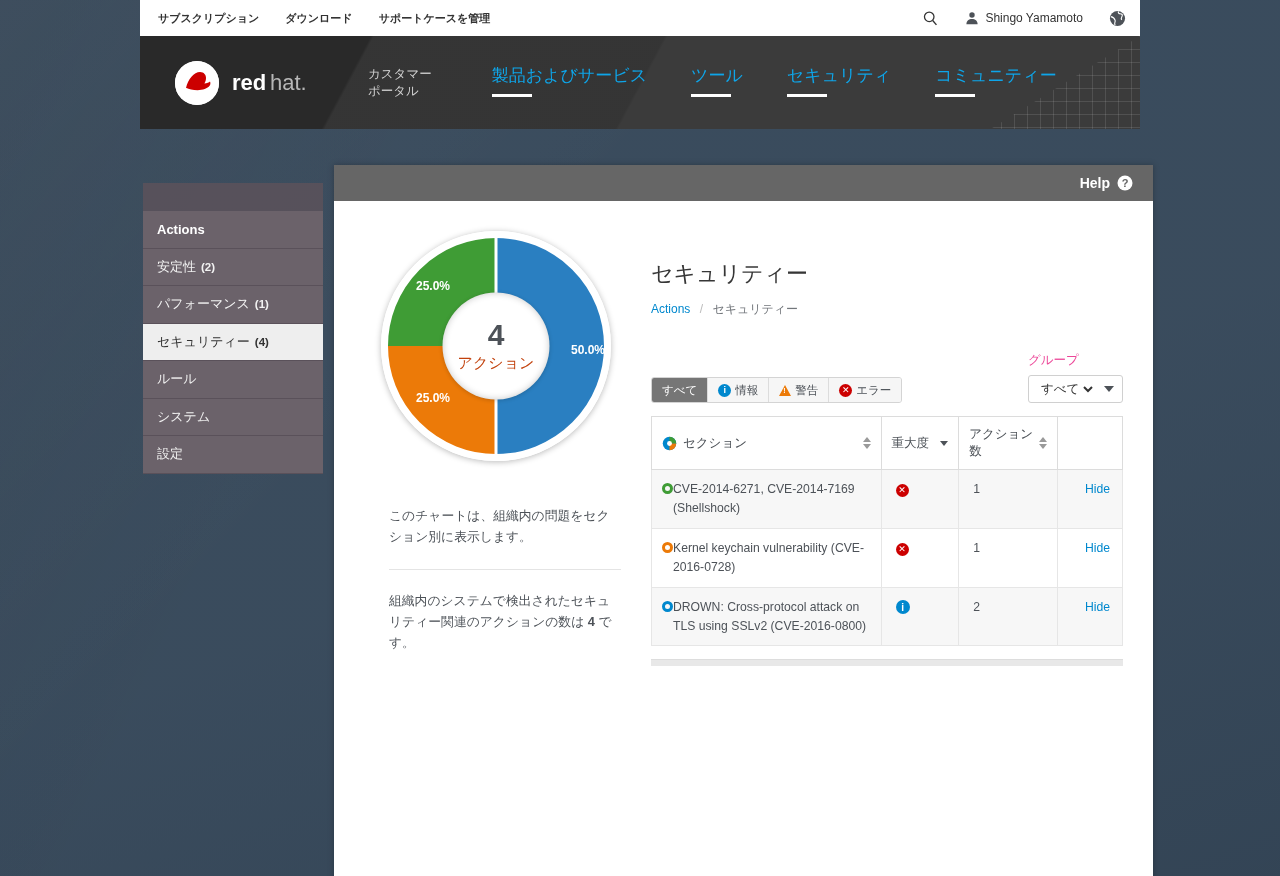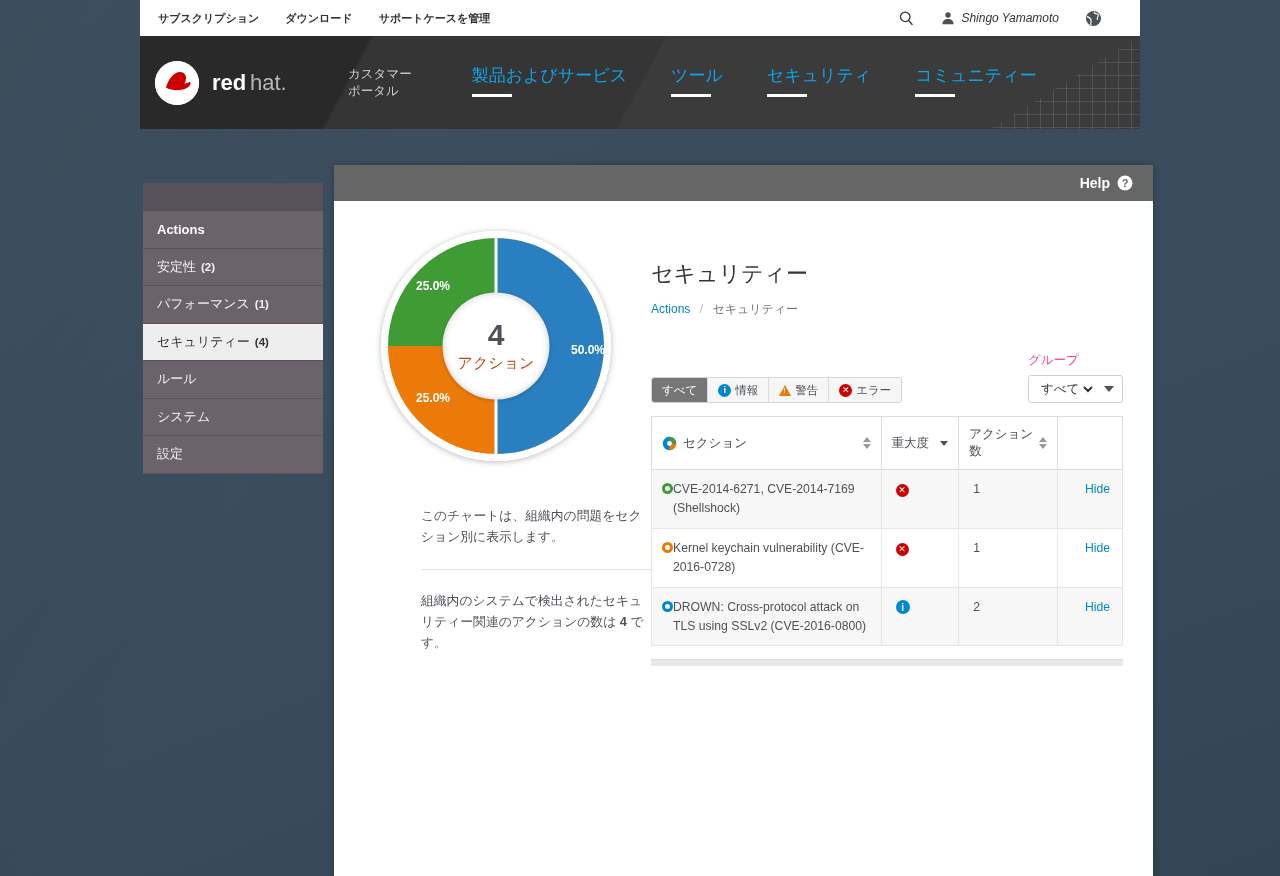--- a/index.html
+++ b/index.html
@@ -29,22 +29,21 @@
     background: #fff; z-index: 5;
     display: flex; align-items: center;
   }
   #topbar .left { display: flex; gap: 26px; padding-left: 18px; }
   #topbar .left a {
     font-size: 11px; color: #333; font-weight: bold; text-decoration: none;
     white-space: nowrap;
   }
   #topbar .right {
     margin-left: auto; display: flex; align-items: center; gap: 26px;
-    padding-right: 38px;
-    font-style: italic;
+    padding-right: 14px;
   }
   #topbar .right .item {
     display: flex; align-items: center; gap: 6px;
     font-size: 12px; color: #333; white-space: nowrap;
   }
   .ico { display: inline-block; line-height: 0; }
 
   
   #masthead {
     position: absolute; left: 140px; top: 36px; width: 1000px; height: 93px;
@@ -60,21 +59,21 @@
   #masthead .mesh {
     position: absolute; right: 0; top: 0; width: 230px; height: 93px;
     background-image:
       linear-gradient(rgba(255,255,255,0.11) 1px, transparent 1px),
       linear-gradient(90deg, rgba(255,255,255,0.11) 1px, transparent 1px);
     background-size: 13px 13px;
     clip-path: polygon(100% 0, 100% 100%, 35% 100%);
   }
   #masthead .inner {
     position: relative; height: 100%; display: flex; align-items: center;
-    padding-left: 12px;
+    padding-left: 32px;
   }
   #logo-wrap { display: flex; align-items: center; gap: 10px; }
   #redhat-word { height: 26px; }
   #portal-label {
     margin-left: 28px; font-size: 12.5px; color: #d2d2d2; line-height: 1.35;
     white-space: pre-line;
   }
   #mainnav { display: flex; align-items: center; gap: 44px; margin-left: 60px; }
   #mainnav .navitem {
     position: relative; color: #0ea5e9; font-size: 17px; text-decoration: none;
@@ -150,21 +149,21 @@
   #donut-hole .num { font-size: 30px; font-weight: bold; color: #4d5258; line-height: 1; }
   #donut-hole .lbl { font-size: 15px; color: #c2410c; margin-top: 4px; }
   .slice-lbl {
     position: absolute; color: #fff; font-size: 12px; font-weight: bold;
     z-index: 4; white-space: nowrap;
   }
   #lbl-blue   { right: 6px;  top: 112px; }
   #lbl-green  { left: 35px;  top: 48px; }
   #lbl-orange { left: 35px;  top: 160px; }
 
-  #chart-desc { margin-top: 44px; width: 232px; margin-left: 32px; }
+  #chart-desc { margin-top: 44px; width: 232px; }
   #chart-desc p {
     font-size: 12.8px; color: #4d5258; line-height: 1.65;
   }
   #chart-desc hr { border: 0; border-top: 1px solid #e4e4e4; margin: 22px 0 20px; }
   #chart-desc b { font-weight: bold; }
 
   
   #list-col { flex: 1; padding: 58px 30px 0 12px; position: relative; }
   #page-title { font-size: 22px; color: #363636; font-weight: normal; }
   #breadcrumb { margin-top: 12px; font-size: 12px; color: #72767b; }

